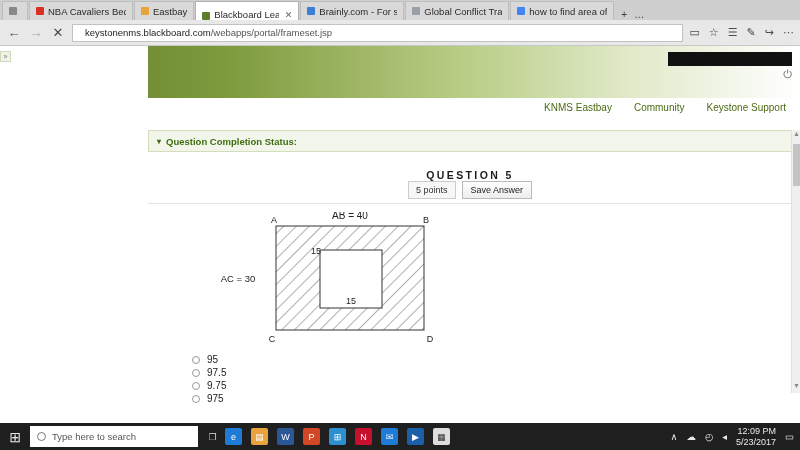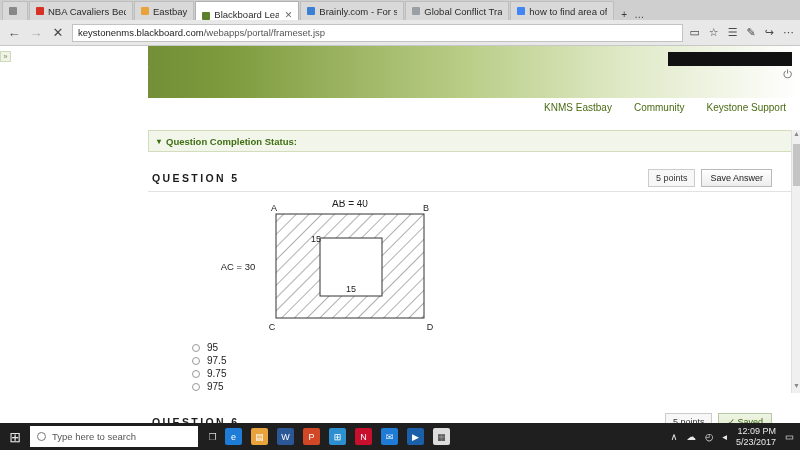--- a/index.html
+++ b/index.html
@@ -32,21 +32,21 @@
   .tabtools { display:flex; align-items:center; gap:7px; margin-left:6px; font-size:10px; color:#3c3c3c; }
 
   .navbar {
     height:26px; background:#e8e8e8; display:flex; align-items:center;
     padding:0 6px; gap:6px; border-bottom:1px solid #c8c8c8;
   }
   .navbtn { width:16px; text-align:center; color:#4a4a4a; font-size:13px; }
   .navbtn.dim { color:#a8a8a8; }
   .omnibox {
     flex:1; height:18px; background:#ffffff; border:1px solid #c2c2c2;
-    display:flex; align-items:center; padding:0 5px; font-size:9.5px; color:#555;
+    display:flex; align-items:center; padding:0 12px; font-size:9.5px; color:#555;
   }
   .omnibox .host { color:#222; }
   .navicons { display:flex; align-items:center; gap:9px; font-size:11px; color:#4a4a4a; }
 
   
   .page { position:relative; height:347px; background:#ffffff; display:flex; }
   .leftrail { width:148px; background:#ffffff; border-right:0; position:relative; }
   .railtab {
     position:absolute; left:0; top:5px; width:11px; height:11px;
     background:#eef3e4; border:1px solid #cfd9bb; font-size:7px; color:#7a7a7a;
@@ -77,21 +77,21 @@
   .qcs {
     height:22px; background:#f2f6ea; border:1px solid #d3ddbe;
     display:flex; align-items:center; padding:0 8px; gap:5px;
     font-size:9.5px; color:#3f6e12; font-weight:bold;
   }
   .qcs .chev { font-size:8px; }
 
   .qblock { margin-top:17px; position:relative; }
   .qhead {
     display:flex; align-items:center; justify-content:space-between;
-    border-bottom:1px solid #e2e2e2; padding:0 20px 4px 4px;
+    border-bottom:1px solid #e2e2e2; padding:0 4px 4px 4px;flex-direction:column;
   }
   .qtitle { font-size:10.5px; font-weight:bold; letter-spacing:2.4px; color:#1c1c1c; }
   .qright { display:flex; align-items:stretch; gap:6px; }
   .pts {
     border:1px solid #cccccc; background:#f7f7f7; font-size:9px; color:#333;
     padding:3px 7px;
   }
   .savebtn {
     border:1px solid #b9b9b9; background:linear-gradient(#ffffff,#ededed);
     font-size:9px; color:#222; padding:3px 8px;

